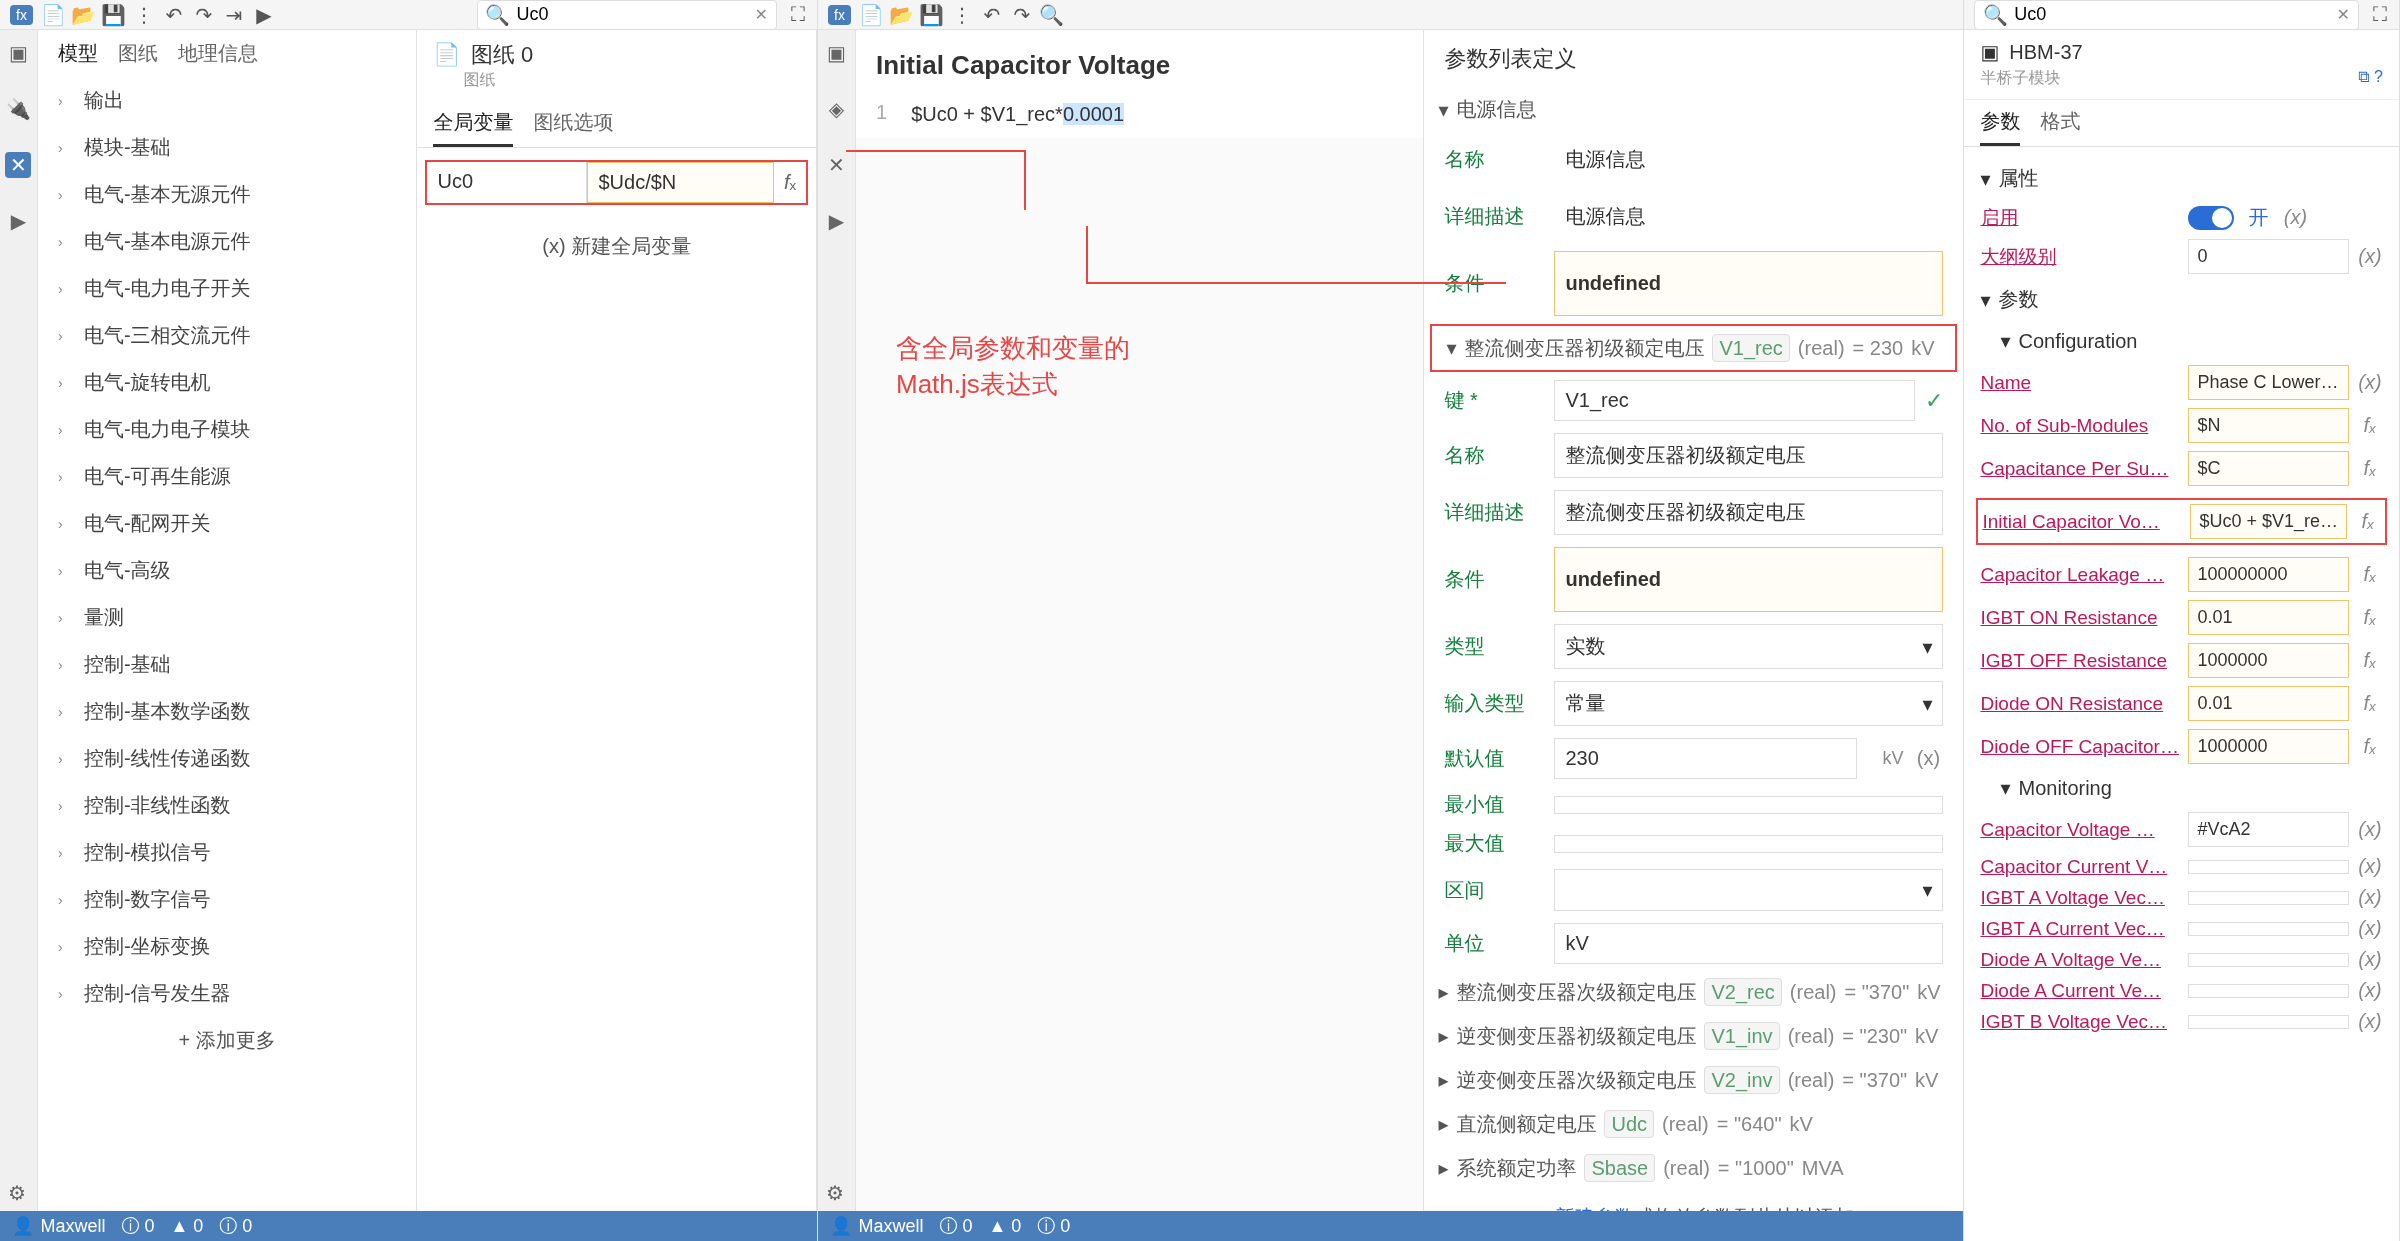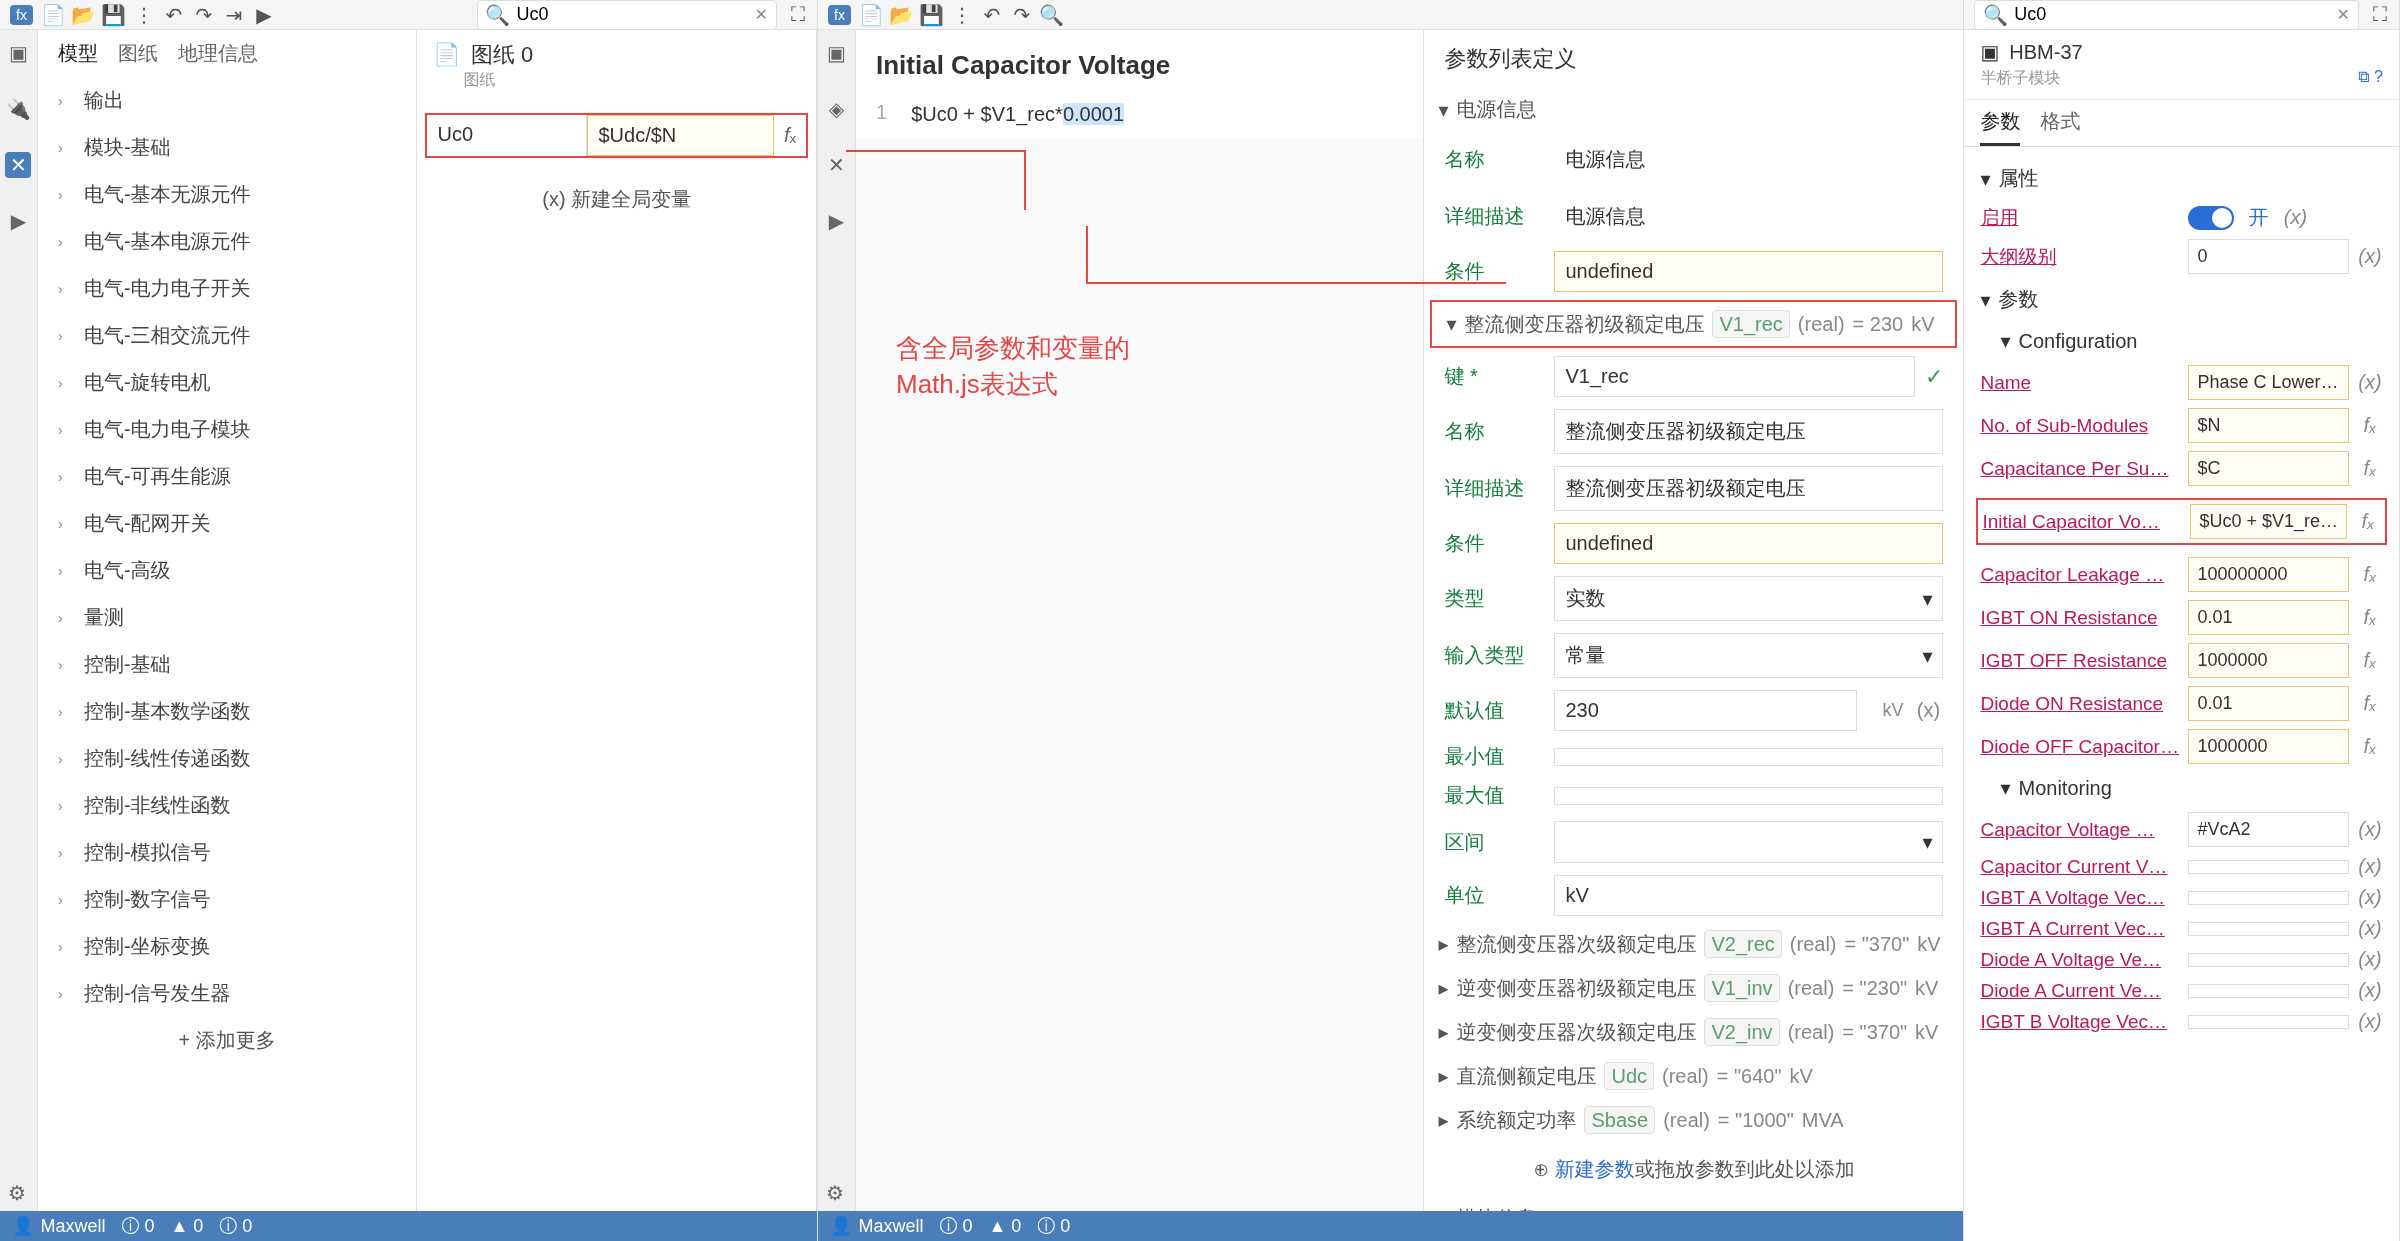--- a/index.html
+++ b/index.html
@@ -47,21 +47,21 @@
 .red-line { position: absolute; background: #e84545; }
 .footer { height: 30px; background: #4a7ebb; color: #fff; display: flex; align-items: center; padding: 0 12px; gap: 16px; font-size: 18px; }
 .footer .usericon { display: inline-flex; align-items: center; gap: 6px; }
 .footer .fi { display: inline-flex; align-items: center; gap: 4px; }
 
 .param-panel { width: 540px; background: #fff; border-left: 1px solid #e0e0e0; overflow-y: auto; padding-bottom: 20px; }
 .pp-title { padding: 14px 20px; font-size: 22px; color: #333; }
 .pp-row { display: flex; align-items: center; padding: 6px 20px; gap: 10px; }
 .pp-label { width: 100px; font-size: 20px; color: #15803d; }
 .pp-value { flex: 1; padding: 8px 10px; border: 1px solid transparent; }
-.pp-input { flex: 1; padding: 8px 10px; border: 1px solid #f0c36d; background: #fffdf5; }
+.pp-input { flex: 1; padding: 20px 10px; border: 1px solid #f0c36d; background: #fffdf5; font-weight: bold; }
 .pp-input-plain { flex: 1; padding: 8px 10px; border: 1px solid #ddd; }
 .pp-select { flex: 1; padding: 8px 10px; border: 1px solid #ddd; display: flex; justify-content: space-between; align-items: center; }
 .pp-unit { width: 36px; color: #888; text-align: right; font-size: 18px; }
 .pp-x { width: 30px; color: #888; text-align: center; }
 .collapse-row { display: flex; align-items: center; padding: 8px 14px; gap: 8px; color: #555; }
 .collapse-row.boxed { border: 2px solid #e84545; margin: 2px 6px; }
 .param-tag { font-family: Consolas, monospace; background: #f5f5f5; border: 1px solid #ddd; border-radius: 4px; padding: 1px 6px; color: #888; }
 .param-tag .pk { color: #5a9e6f; }
 .check-ok { color: #2ea44f; font-size: 22px; margin-left: auto; }
 .pp-newparam { text-align: center; padding: 14px; color: #555; }
@@ -207,20 +207,24 @@
       <div class="tree-add">+  添加更多</div>
     </div>
     <div class="vars-panel">
       <div class="vars-header">
         <div class="vh-title">
             <span>📄</span>
             <span>图纸 0</span>
           </div>
         <div class="vh-sub">图纸</div>
       </div>
+      <div class="vars-tabs">
+        <span class="vt vt-active">全局变量</span>
+        <span class="vt">图纸选项</span>
+      </div>
       <div class="var-row">
         <div class="var-name">Uc0</div>
         <div class="var-val">$Udc/$N</div>
         <div class="fx"><i>f</i>ₓ</div>
       </div>
       <div class="var-new">(x)  新建全局变量</div>
     </div>
   </div>
   <span class="gear-bottom">⚙</span>
   <div class="footer">

